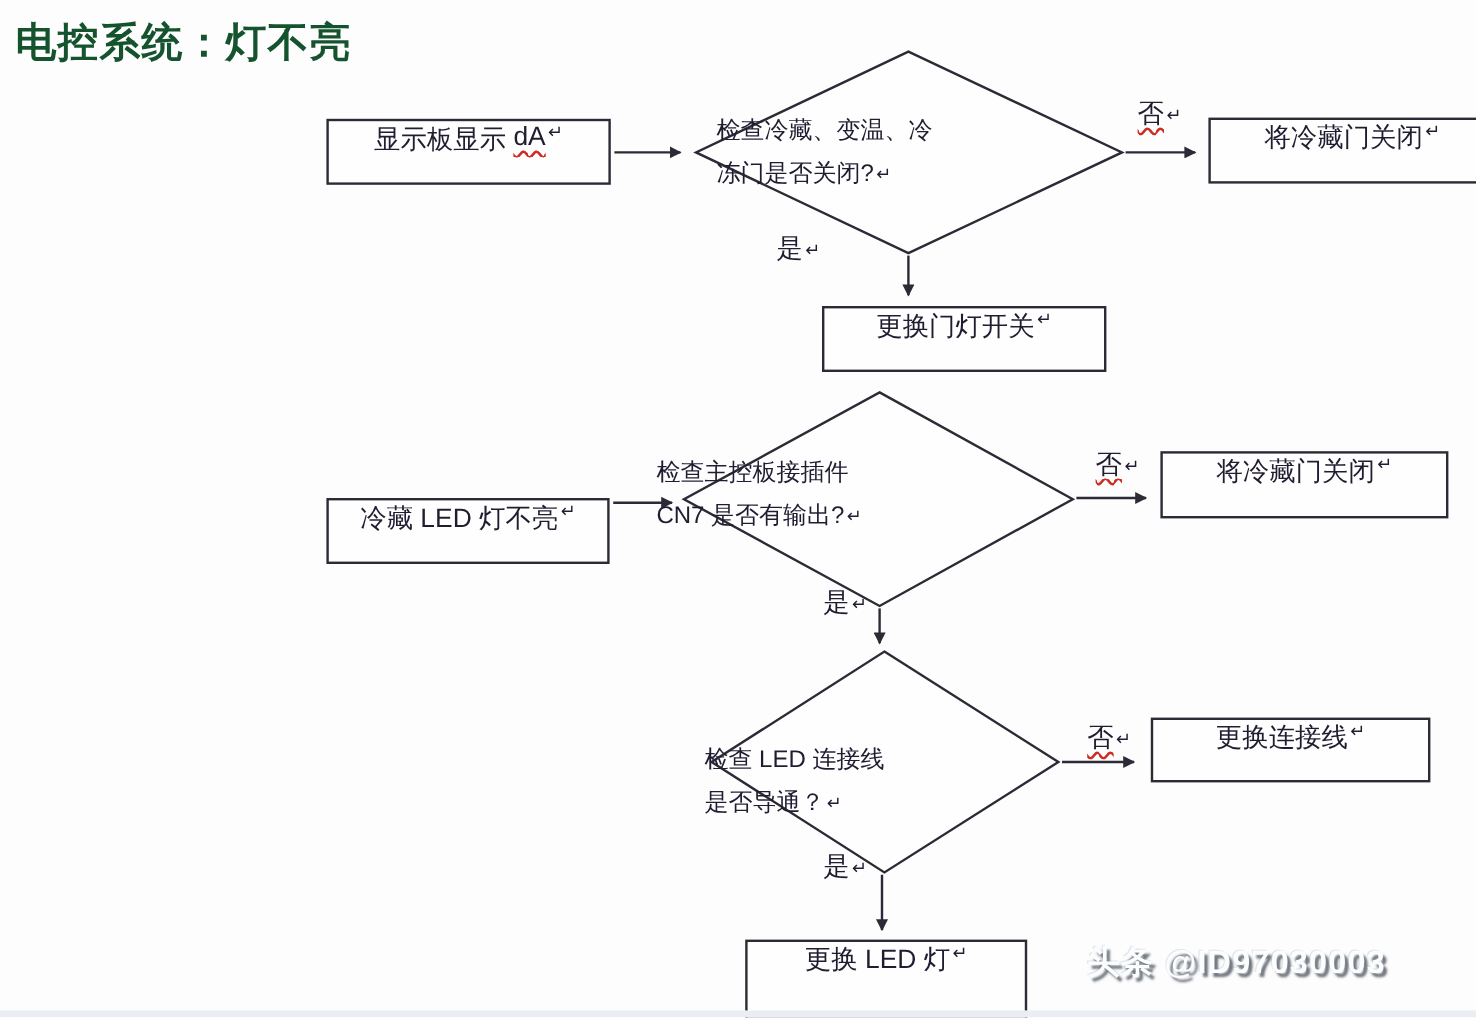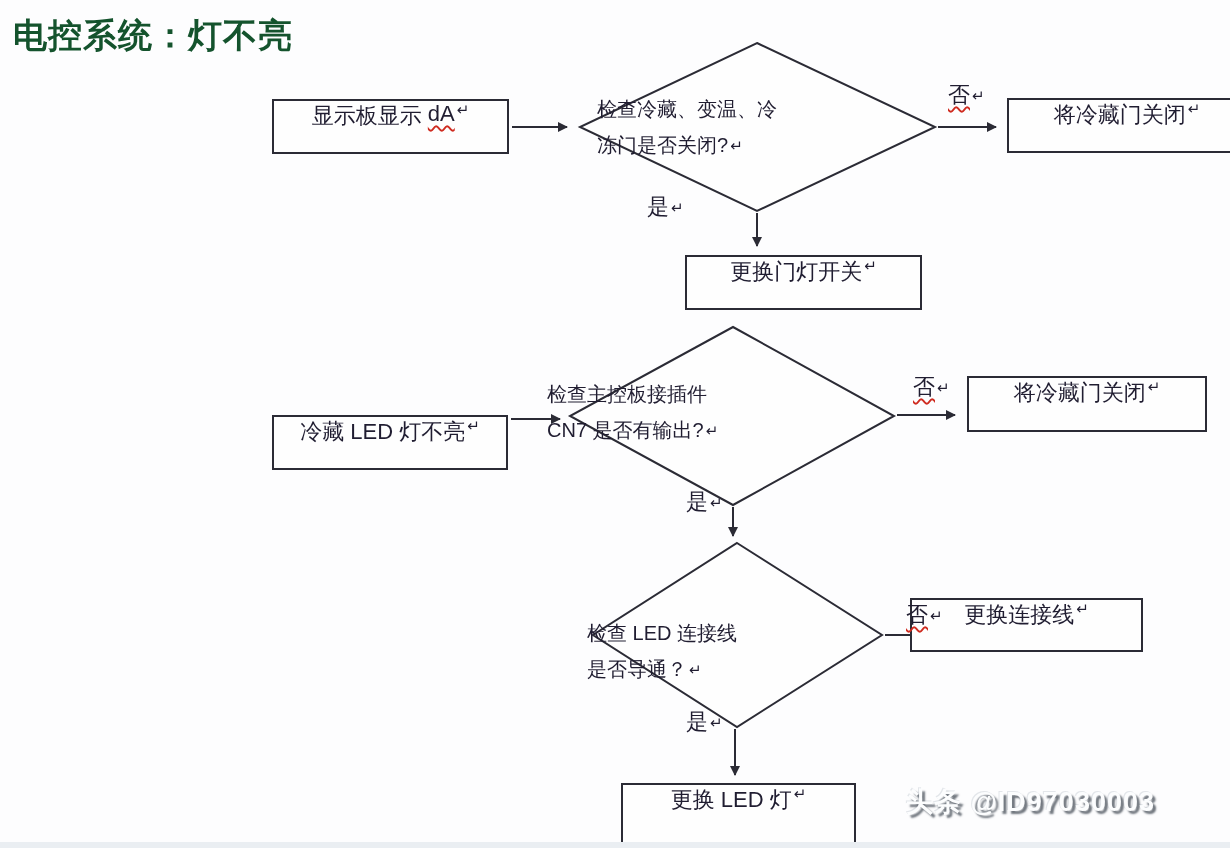--- a/index.html
+++ b/index.html
@@ -125,21 +125,21 @@
   <div class="box" style="left:272px; top:395px; width:236px; height:55px;margin-top:20px;">
     <span>冷藏 LED 灯不亮</span>
       <span class="mark">↵</span>
   </div>
 
   <div class="box" style="left:967px; top:376px; width:240px; height:56px;">
     <span>将冷藏门关闭</span>
       <span class="mark">↵</span>
   </div>
 
-  <div class="box" style="left:910px; top:598px; width:233px; height:54px;">
+  <div class="box" style="left:959px; top:598px; width:233px; height:54px;">
     <span>更换连接线</span>
       <span class="mark">↵</span>
   </div>
 
   <div class="box" style="left:621px; top:783px; width:235px; height:67px;">
     <span>更换 LED 灯</span>
       <span class="mark">↵</span>
   </div>
 
   <div class="dtext" style="left:597px; top:91px; width:320px;">

